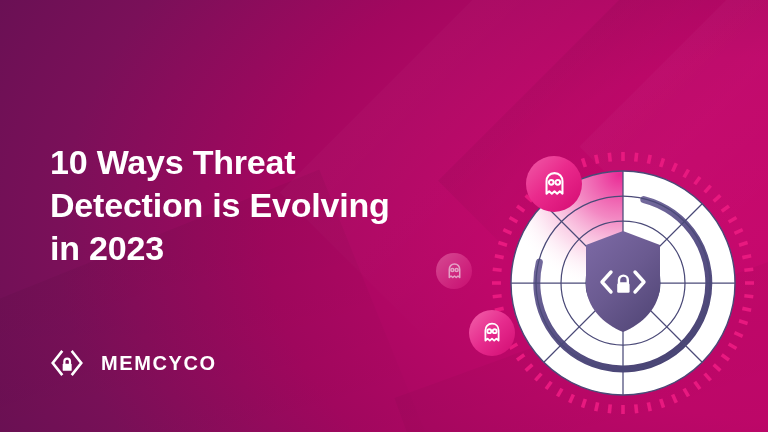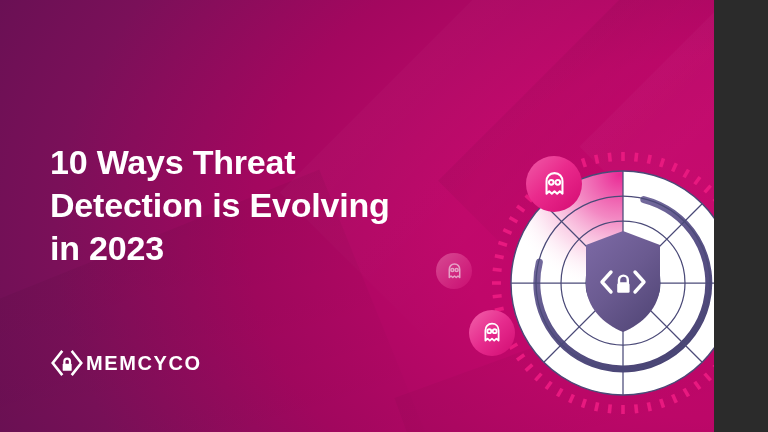--- a/index.html
+++ b/index.html
@@ -4,21 +4,21 @@
 <style>
   * { margin:0; padding:0; box-sizing:border-box; }
   html,body { background:#2b2b2b; }
   body {
     font-family:"Liberation Sans", sans-serif;
     -webkit-font-smoothing:antialiased;
   }
 
   .banner {
     position:relative;
-    width:714px;
+    width:768px;
     height:432px;
     overflow:hidden;
     background:
       radial-gradient(125% 150% at 100% 55%, #c6076c 0%, #c0076a 28%, #a3075f 52%, #7a1059 74%, #5c1050 100%);
   }
 
   
   .facets { position:absolute; inset:0; pointer-events:none; }
   .facet {
     position:absolute;
@@ -65,21 +65,21 @@
     white-space:pre-line;
   }
 
   
   .logo {
     position:absolute;
     left:50px;
     top:348px;
     display:flex;
     align-items:center;
-    gap:2px;
+    gap:17px;
   }
   .logo-mark { width:34px; height:30px; display:block; }
   .logo-word {
     color:#ffffff;
     font-size:20px;
     font-weight:bold;
     letter-spacing:1.6px;
   }
 
   

